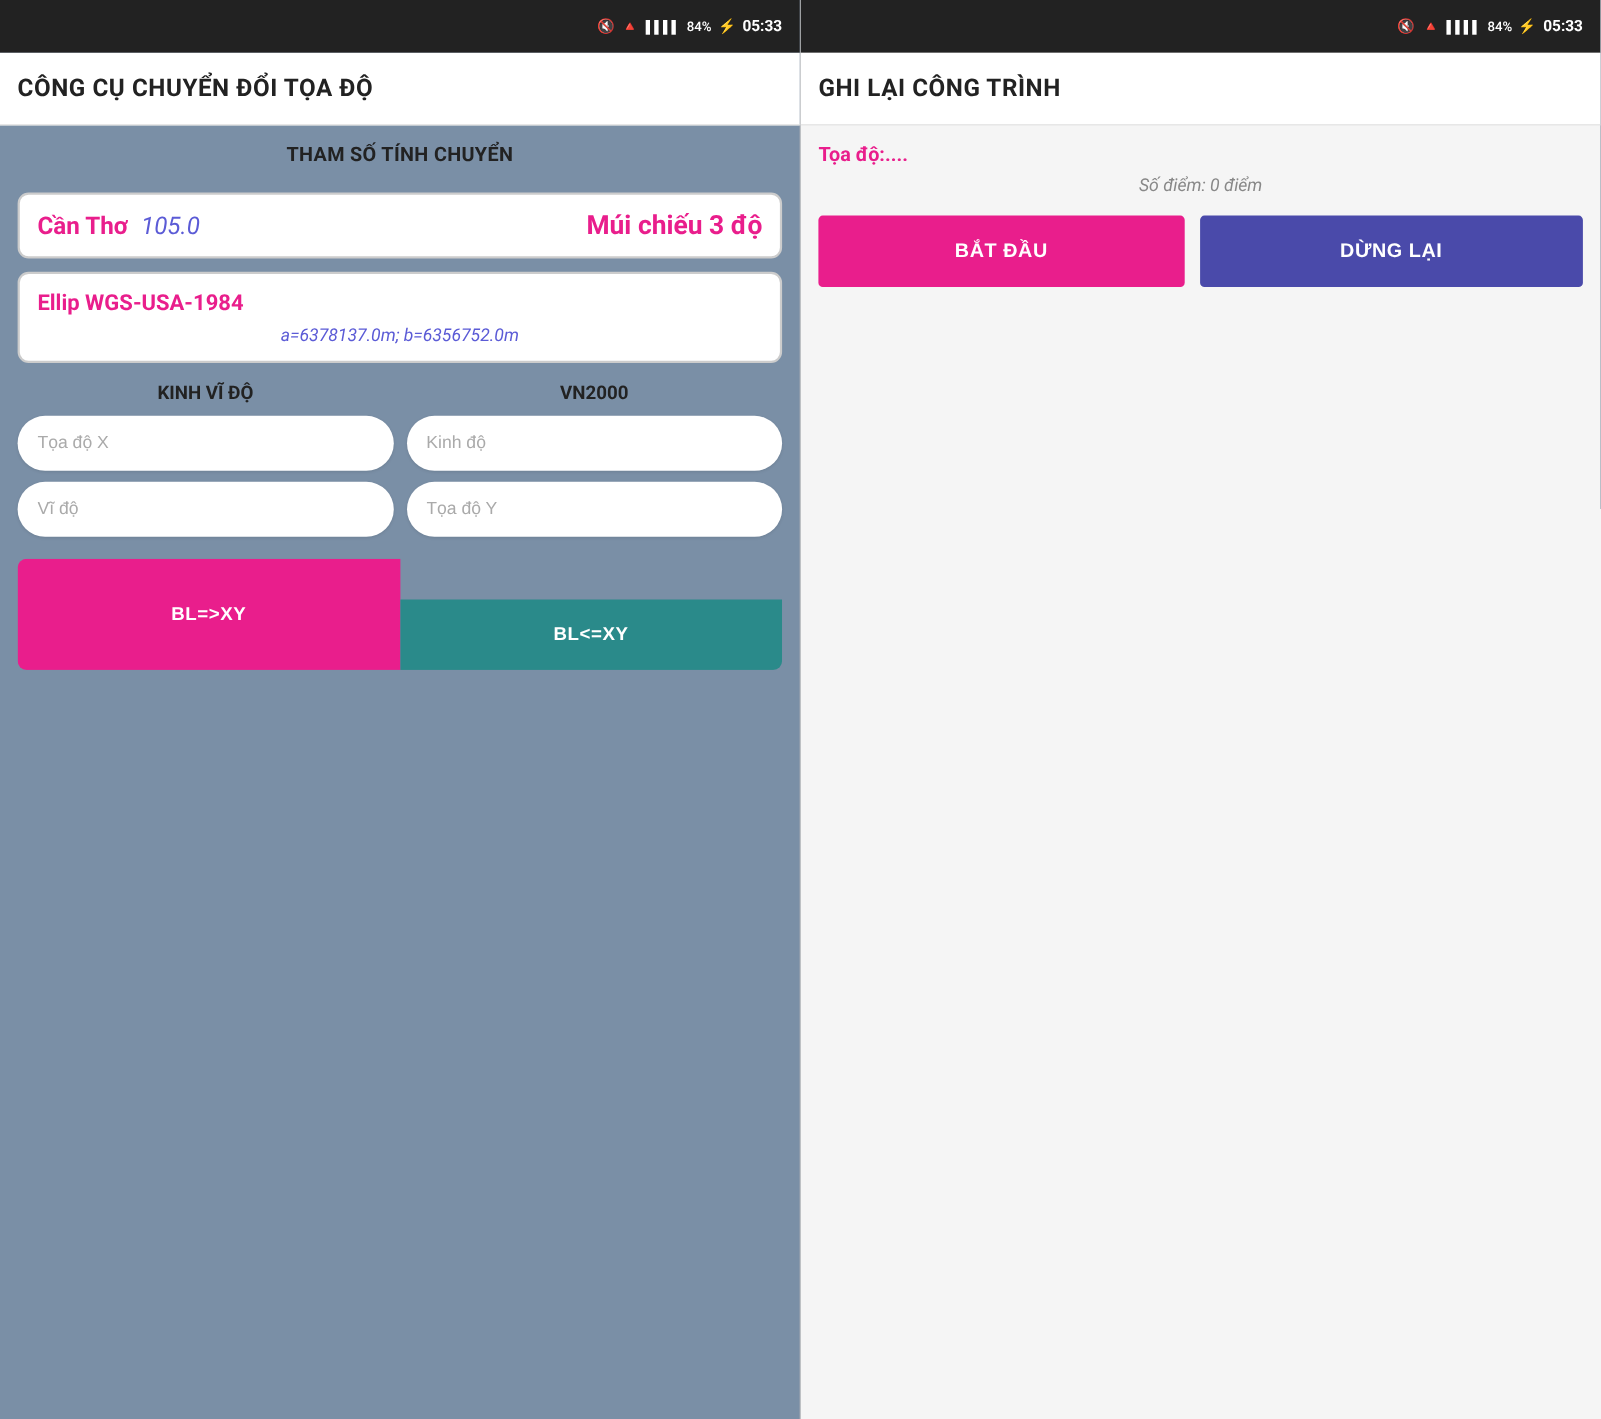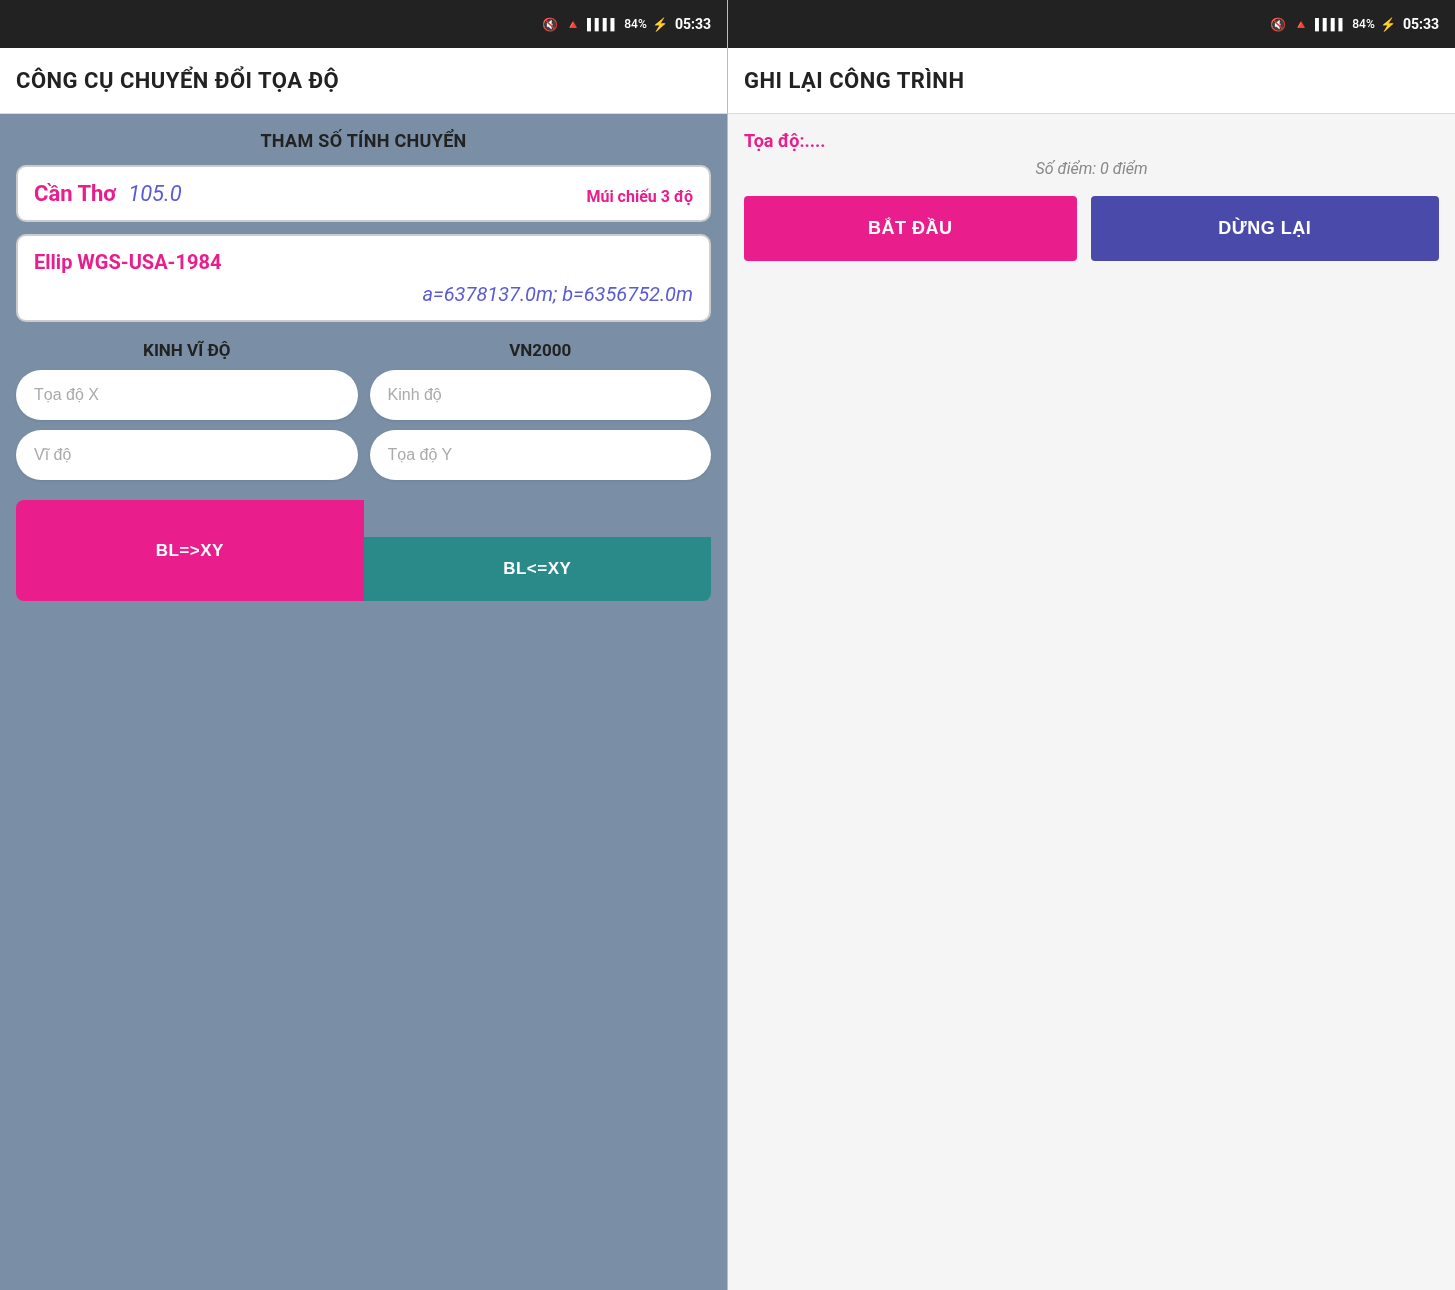--- a/index.html
+++ b/index.html
@@ -66,21 +66,21 @@
     .left-content {
       padding: 16px;
       flex: 1;
     }
 
     .section-header {
       text-align: center;
       font-size: 18px;
       font-weight: bold;
       color: #222;
-      margin-bottom: 14px;
+      margin-bottom: 24px;
       letter-spacing: 0.3px;
     }
 
     
     .param-box {
       background: white;
       border: 2px solid #ccc;
       border-radius: 10px;
       padding: 14px 16px;
       margin-bottom: 12px;
@@ -98,21 +98,21 @@
       color: #e91e8c;
     }
 
     .param-value {
       font-size: 22px;
       font-style: italic;
       color: #5b5bd6;
     }
 
     .param-projection {
-      font-size: 16px;
+      font-size: 24px;
       font-weight: bold;
       color: #e91e8c;
       margin-left: auto;
     }
 
     
     .ellip-box {
       background: white;
       border: 2px solid #ccc;
       border-radius: 10px;
@@ -121,24 +121,24 @@
     }
 
     .ellip-name {
       font-size: 20px;
       font-weight: bold;
       color: #e91e8c;
       margin-bottom: 8px;
     }
 
     .ellip-params {
-      font-size: 20px;
+      font-size: 16px;
       font-style: italic;
       color: #5b5bd6;
-      text-align: right;
+      text-align: center;
     }
 
     
     .coord-headers {
       display: flex;
       gap: 12px;
       margin-bottom: 10px;
     }
 
     .coord-header {

